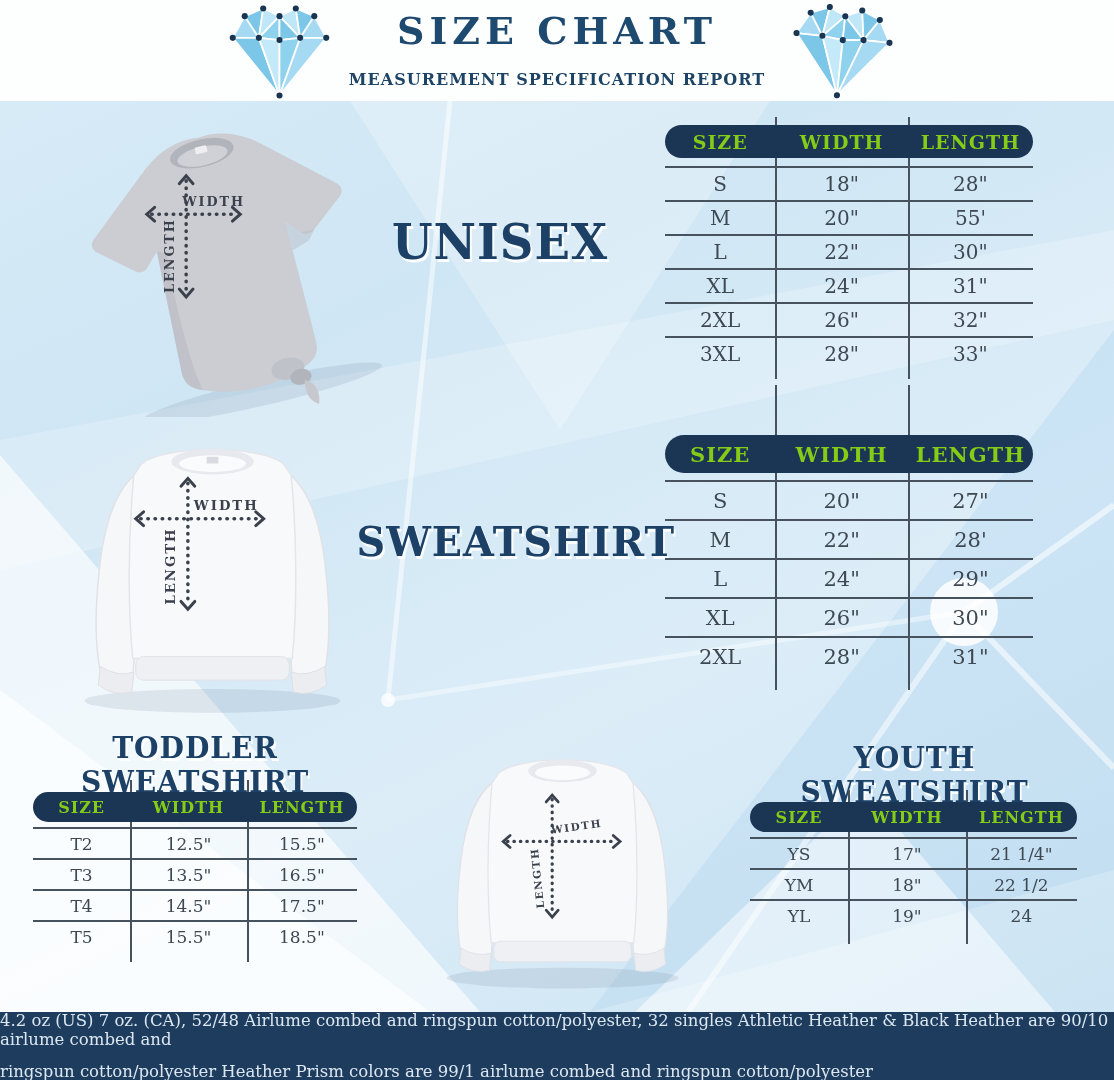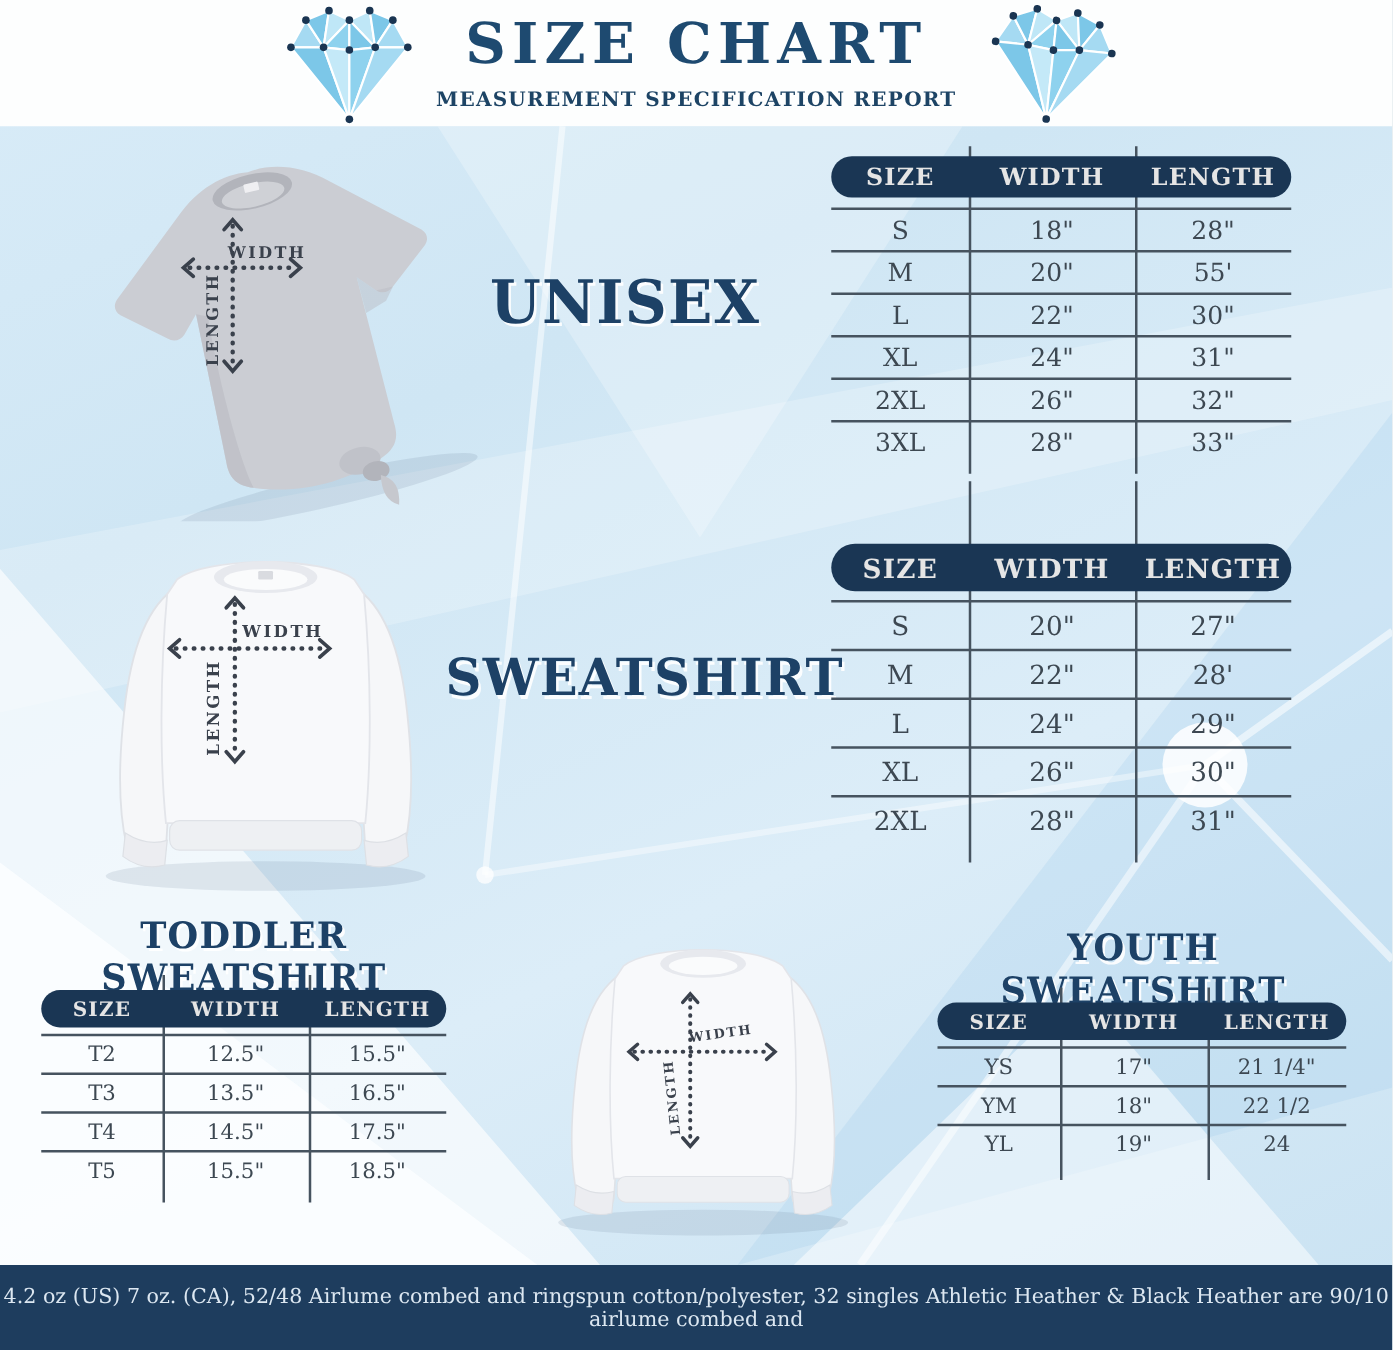--- a/index.html
+++ b/index.html
@@ -12,32 +12,32 @@
   .poly{position:absolute;left:0;top:0;width:100%;height:100%;pointer-events:none;}
   .p-wedge1{clip-path:polygon(0 455px,480px 1012px,0 1012px);background:rgba(255,255,255,0.65);}
   .p-wedge2{clip-path:polygon(0 690px,430px 1012px,0 1012px);background:rgba(252,254,255,0.85);}
   .p-sheen{clip-path:polygon(0 440px,1114px 230px,1114px 320px,0 570px);background:rgba(255,255,255,0.22);}
   .p-right{clip-path:polygon(1114px 330px,1114px 870px,590px 1012px);background:rgba(158,204,234,0.25);}
   .p-botwhite{clip-path:polygon(865px 790px,1055px 1012px,635px 1012px);background:rgba(255,255,255,0.5);}
   .p-topmid{clip-path:polygon(350px 101px,770px 101px,560px 430px);background:rgba(255,255,255,0.25);}
   .net{position:absolute;left:0;top:0;}
   .fig{position:absolute;}
   .title{position:absolute;top:8px;left:0;width:100%;text-align:center;
-    font-weight:bold;font-size:45px;letter-spacing:5px;color:#1e4a70;}
+    font-weight:bold;font-size:38px;letter-spacing:5px;color:#1e4a70;}
   .subtitle{position:absolute;top:70px;left:0;width:100%;text-align:center;
     font-weight:bold;font-size:16px;letter-spacing:1px;color:#1d4465;}
   .biglabel{position:absolute;font-weight:bold;color:#1d4166;letter-spacing:1px;text-align:center;
     text-shadow:2px 3px 0 rgba(255,255,255,0.9);transform:scaleX(0.97);}
   #lbl-unisex{left:378px;top:214px;width:244px;font-size:48px;}
   #lbl-sweat{left:352px;top:518px;width:296px;font-size:41px;}
   #lbl-toddler{left:23px;top:731px;width:344px;font-size:29px;}
   #lbl-youth{left:742px;top:741px;width:345px;font-size:29px;}
   .table{position:absolute;}
   .pill{position:relative;z-index:2;display:grid;grid-template-columns:30% 36% 34%;align-items:center;
-    background:#1a3654;border-radius:50px;color:#e5e5e5;text-align:center;font-weight:bold;letter-spacing:1px;}
+    background:#1a3654;border-radius:50px;color:#84cc16;text-align:center;font-weight:bold;letter-spacing:1px;}
   .rows{position:relative;z-index:1;}
   .trow{display:grid;grid-template-columns:30% 36% 34%;border-top:2px solid #46535f;
     align-items:center;text-align:center;color:#3d4852;box-sizing:border-box;}
   .vline{position:absolute;width:2px;background:#46535f;z-index:0;}
   .v1{left:30%;} .v2{left:66%;}
   #t-unisex{left:665px;top:125px;width:368px;}
   #t-unisex .pill{height:33px;font-size:19px;}
   #t-unisex .rows{margin-top:8px;}
   #t-unisex .trow{height:34px;font-size:20px;}
   #t-unisex .vline{top:-8px;height:262px;}
@@ -51,21 +51,21 @@
   #t-toddler .rows{margin-top:5px;}
   #t-toddler .trow{height:31px;font-size:17px;}
   #t-toddler .vline{top:-12px;height:182px;}
   #t-youth{left:750px;top:802px;width:327px;}
   #t-youth .pill{height:30px;font-size:16px;}
   #t-youth .rows{margin-top:5px;}
   #t-youth .trow{height:31px;font-size:17px;}
   #t-youth .vline{top:-12px;height:154px;}
   .footer{position:absolute;left:0;top:1012px;width:100%;height:68px;background:#1e3d5e;
     color:#dce7f1;display:flex;flex-direction:column;justify-content:center;gap:13px;
-    text-align:center;font-size:16.5px;}
+    text-align:left;font-size:16.5px;}
   .arrow-label{font-family:"DejaVu Serif",serif;font-weight:bold;letter-spacing:2px;fill:#3a414c;}
 </style>
 </head>
 <body>
 
 <div class="canvas">
 
   <div class="band"></div>
   <div class="poly p-wedge1"></div>
   <div class="poly p-wedge2"></div>
@@ -338,15 +338,16 @@
         <div class="trow">
           <div class="tcell">YL</div>
           <div class="tcell">19"</div>
           <div class="tcell">24</div>
         </div>
       </div>
   </div>
 
   <div class="footer">
     <span>4.2 oz (US) 7 oz. (CA), 52/48 Airlume combed and ringspun cotton/polyester, 32 singles Athletic Heather &amp; Black Heather are 90/10 airlume combed and</span>
+    <span>ringspun cotton/polyester Heather Prism colors are 99/1 airlume combed and ringspun cotton/polyester</span>
   </div>
 
 </div>
 
 </body></html>

